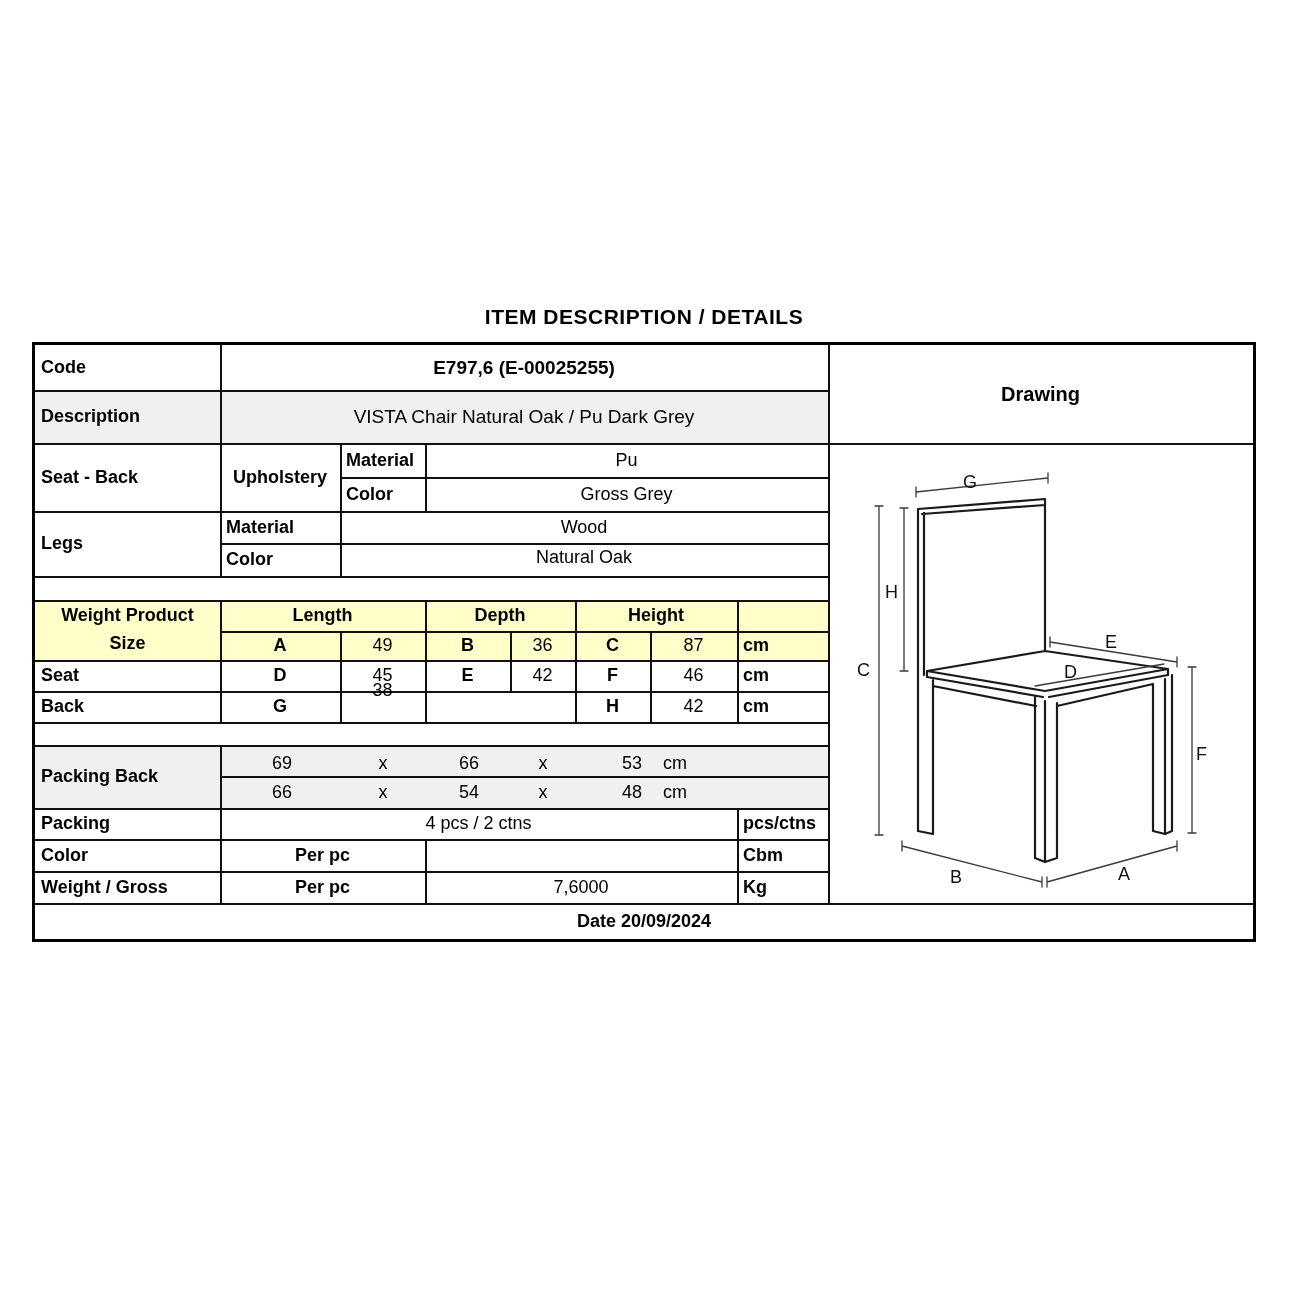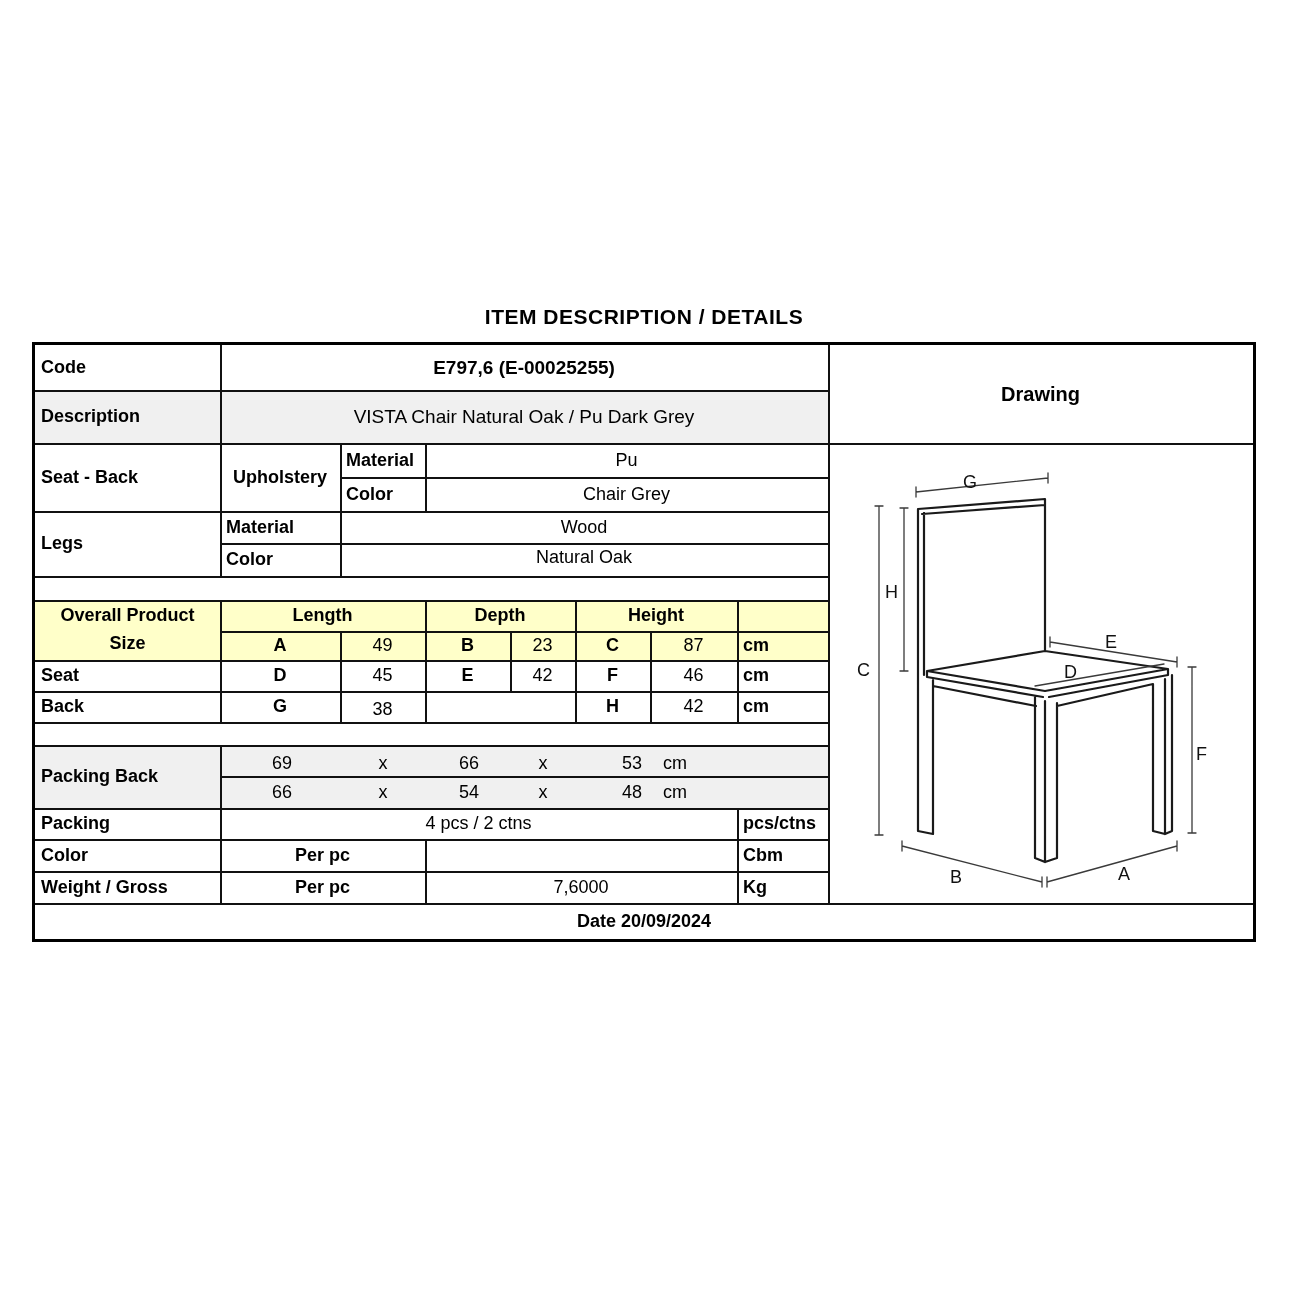--- a/index.html
+++ b/index.html
@@ -78,56 +78,56 @@
     <div class="cell b left" style="left:0;top:0;width:185px;height:45px">Code</div>
     <div class="cell b center fs19" style="left:185px;top:0;width:608px;height:45px">E797,6 (E-00025255)</div>
     <div class="cell b left" style="left:0;top:45px;width:185px;height:53px">Description</div>
     <div class="cell center fs19" style="left:185px;top:45px;width:608px;height:53px">VISTA Chair Natural Oak / Pu Dark Grey</div>
 
     <div class="cell b center" style="left:185px;top:98px;width:120px;height:68px">Upholstery</div>
     <div class="cell b left" style="left:0;top:98px;width:185px;height:68px">Seat - Back</div>
     <div class="cell b left" style="left:305px;top:98px;width:85px;height:34px">Material</div>
     <div class="cell center" style="left:390px;top:98px;width:403px;height:34px">Pu</div>
     <div class="cell b left" style="left:305px;top:132px;width:85px;height:34px">Color</div>
-    <div class="cell center" style="left:390px;top:132px;width:403px;height:34px">Chair Grey</div>
+    <div class="cell center" style="left:390px;top:132px;width:403px;height:34px">Gross Grey</div>
 
     <div class="cell b left" style="left:0;top:166px;width:185px;height:65px">Legs</div>
     <div class="cell b left" style="left:185px;top:166px;width:120px;height:32px">Material</div>
     <div class="cell center" style="left:305px;top:166px;width:488px;height:32px">Wood</div>
     <div class="cell b left" style="left:185px;top:198px;width:120px;height:33px">Color</div>
     <div class="cell center" style="left:305px;top:198px;width:488px;height:29px">Natural Oak</div>
 
     <div class="cell b center two-line" style="left:0;top:255px;width:185px;height:60px">
-      <span>Overall Product</span>
+      <span>Weight Product</span>
       <span>Size</span>
     </div>
     <div class="cell b center" style="left:185px;top:255px;width:205px;height:31px">Length</div>
     <div class="cell b center" style="left:390px;top:255px;width:150px;height:31px">Depth</div>
     <div class="cell b center" style="left:540px;top:255px;width:162px;height:31px">Height</div>
 
     <div class="cell b center" style="left:185px;top:286px;width:120px;height:29px">A</div>
     <div class="cell center" style="left:305px;top:286px;width:85px;height:29px">49</div>
     <div class="cell b center" style="left:390px;top:286px;width:85px;height:29px">B</div>
-    <div class="cell center" style="left:475px;top:286px;width:65px;height:29px">23</div>
+    <div class="cell center" style="left:475px;top:286px;width:65px;height:29px">36</div>
     <div class="cell b center" style="left:540px;top:286px;width:75px;height:29px">C</div>
     <div class="cell center" style="left:615px;top:286px;width:87px;height:29px">87</div>
     <div class="cell b left" style="left:702px;top:286px;width:91px;height:29px">cm</div>
 
     <div class="cell b left" style="left:0;top:315px;width:185px;height:31px">Seat</div>
     <div class="cell b center" style="left:185px;top:315px;width:120px;height:31px">D</div>
     <div class="cell center" style="left:305px;top:315px;width:85px;height:31px">45</div>
     <div class="cell b center" style="left:390px;top:315px;width:85px;height:31px">E</div>
     <div class="cell center" style="left:475px;top:315px;width:65px;height:31px">42</div>
     <div class="cell b center" style="left:540px;top:315px;width:75px;height:31px">F</div>
     <div class="cell center" style="left:615px;top:315px;width:87px;height:31px">46</div>
     <div class="cell b left" style="left:702px;top:315px;width:91px;height:31px">cm</div>
 
     <div class="cell b left" style="left:0;top:346px;width:185px;height:31px">Back</div>
     <div class="cell b center" style="left:185px;top:346px;width:120px;height:31px">G</div>
-    <div class="cell center" style="left:305px;top:354px;width:85px;height:20px">38</div>
+    <div class="cell center" style="left:305px;top:335px;width:85px;height:20px">38</div>
     <div class="cell b center" style="left:540px;top:346px;width:75px;height:31px">H</div>
     <div class="cell center" style="left:615px;top:346px;width:87px;height:31px">42</div>
     <div class="cell b left" style="left:702px;top:346px;width:91px;height:31px">cm</div>
 
     <div class="cell b left" style="left:0;top:400px;width:185px;height:63px">Packing Back</div>
     <div class="cell" style="left:185px;top:400px;width:608px;height:36px">
       <span class="pack-item" style="left:62px">69</span>
       <span class="pack-item" style="left:163px">x</span>
       <span class="pack-item" style="left:249px">66</span>
       <span class="pack-item" style="left:323px">x</span>

